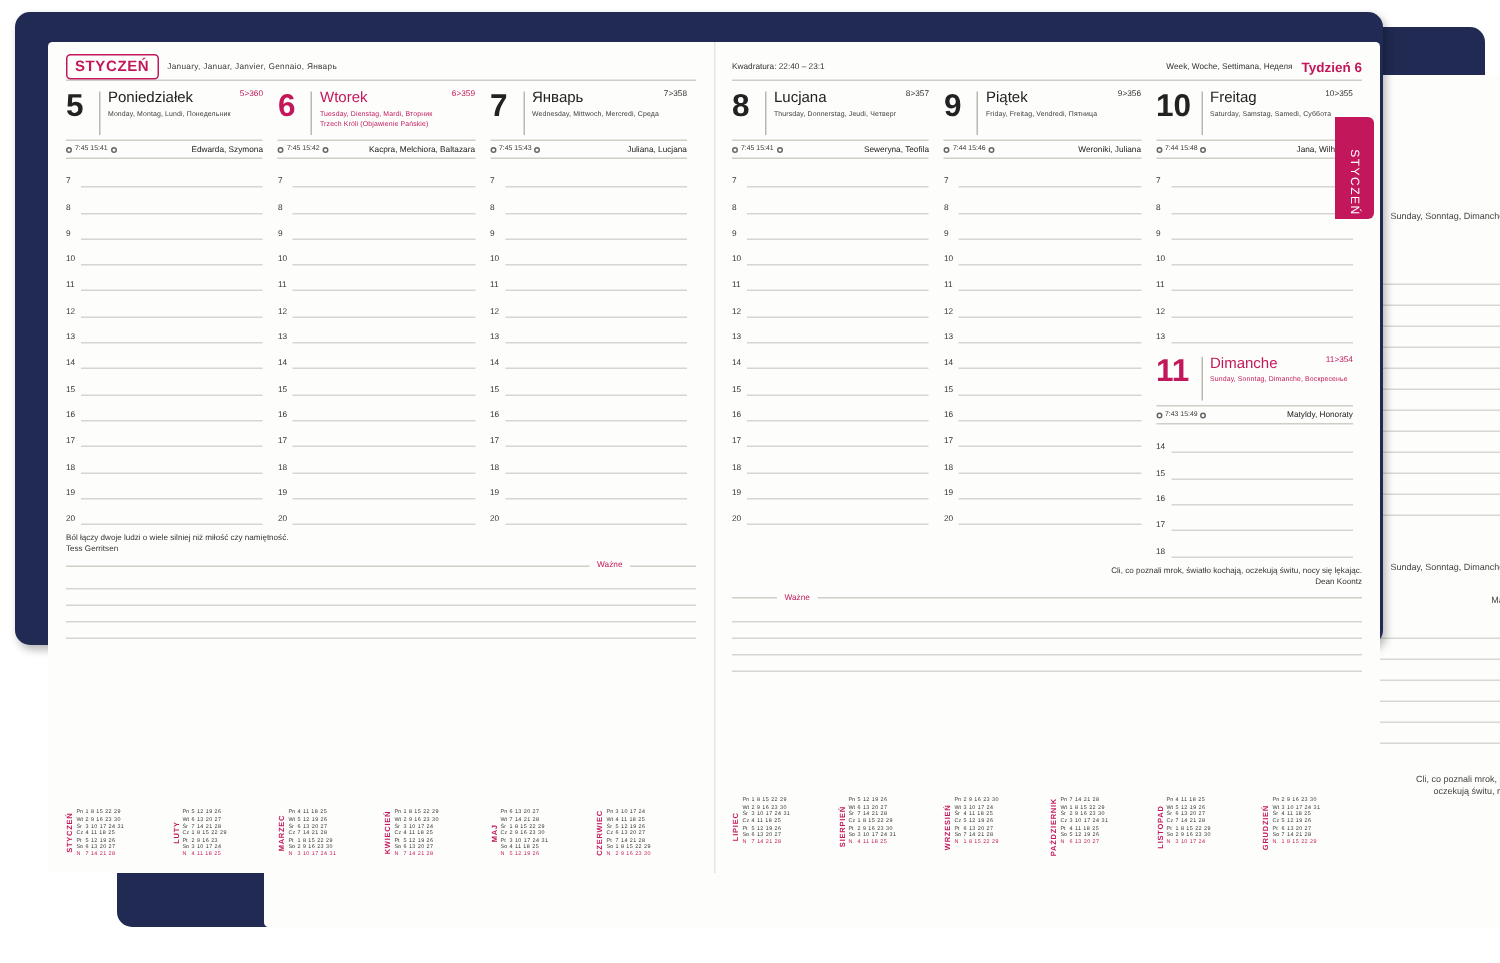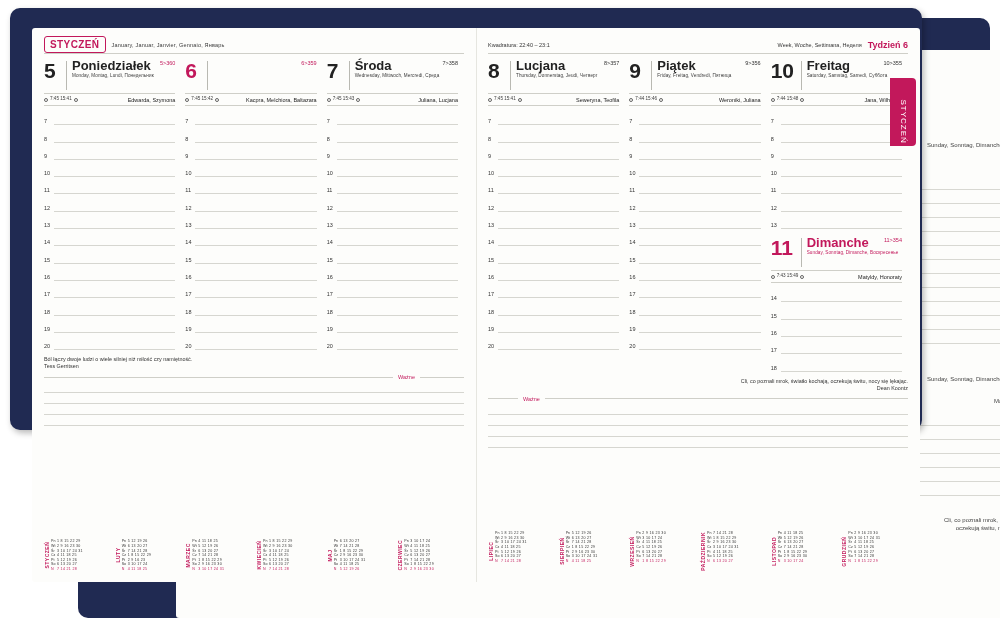--- a/index.html
+++ b/index.html
@@ -155,22 +155,22 @@
   }
   .daynum.sun { color: #c2185b; }
   .day-div {
     width: 1px;
     align-self: stretch;
     background: #b9b9b2;
     margin: 1px 5px 0 2px;
   }
   .day-meta { flex: 1 1 auto; min-width: 0; }
   .dayname {
-    font-size: 13px;
-    font-weight: bold;
+    font-size: 10px;
+    font-weight: normal;
     color: #222;
     line-height: 12px;
   }
   .dayname.red { color: #c2185b; }
   .daynames-alt {
     font-size: 4.6px;
     color: #c2185b;
     line-height: 5.6px;
     letter-spacing: 0.1px;
     margin-top: 1px;
@@ -421,20 +421,25 @@
                   <span class="hnum">20</span>
                   <span class="hline"></span>
                 </div>
             </div>
           </div>
 
           <div class="daycol">
             <div class="day-top">
               <div class="daynum sun">6</div>
               <div class="day-div"></div>
+              <div class="day-meta">
+                <div class="dayname red">Wtorek</div>
+                <div class="daynames-alt">Tuesday, Dienstag, Mardi, Вторник</div>
+                <div class="daynames-alt">Trzech Króli (Objawienie Pańskie)</div>
+              </div>
               <div class="daycount">6&gt;359</div>
             </div>
             <div class="sun-row">
               <span class="circ"></span>
               <span class="sun-times">7:45
 15:42</span>
               <span class="circ" style="margin-left:2px;"></span>
               <span class="names">Kacpra, Melchiora, Baltazara</span>
             </div>
             <div class="hours">
@@ -495,21 +500,21 @@
                   <span class="hline"></span>
                 </div>
             </div>
           </div>
 
           <div class="daycol">
             <div class="day-top">
               <div class="daynum">7</div>
               <div class="day-div"></div>
               <div class="day-meta">
-                <div class="dayname">Środa</div>
+                <div class="dayname">Январь</div>
                 <div class="daynames-alt grey">Wednesday, Mittwoch, Mercredi, Среда</div>
               </div>
               <div class="daycount grey">7&gt;358</div>
             </div>
             <div class="sun-row">
               <span class="circ"></span>
               <span class="sun-times">7:45
 15:43</span>
               <span class="circ" style="margin-left:2px;"></span>
               <span class="names">Juliana, Lucjana</span>

